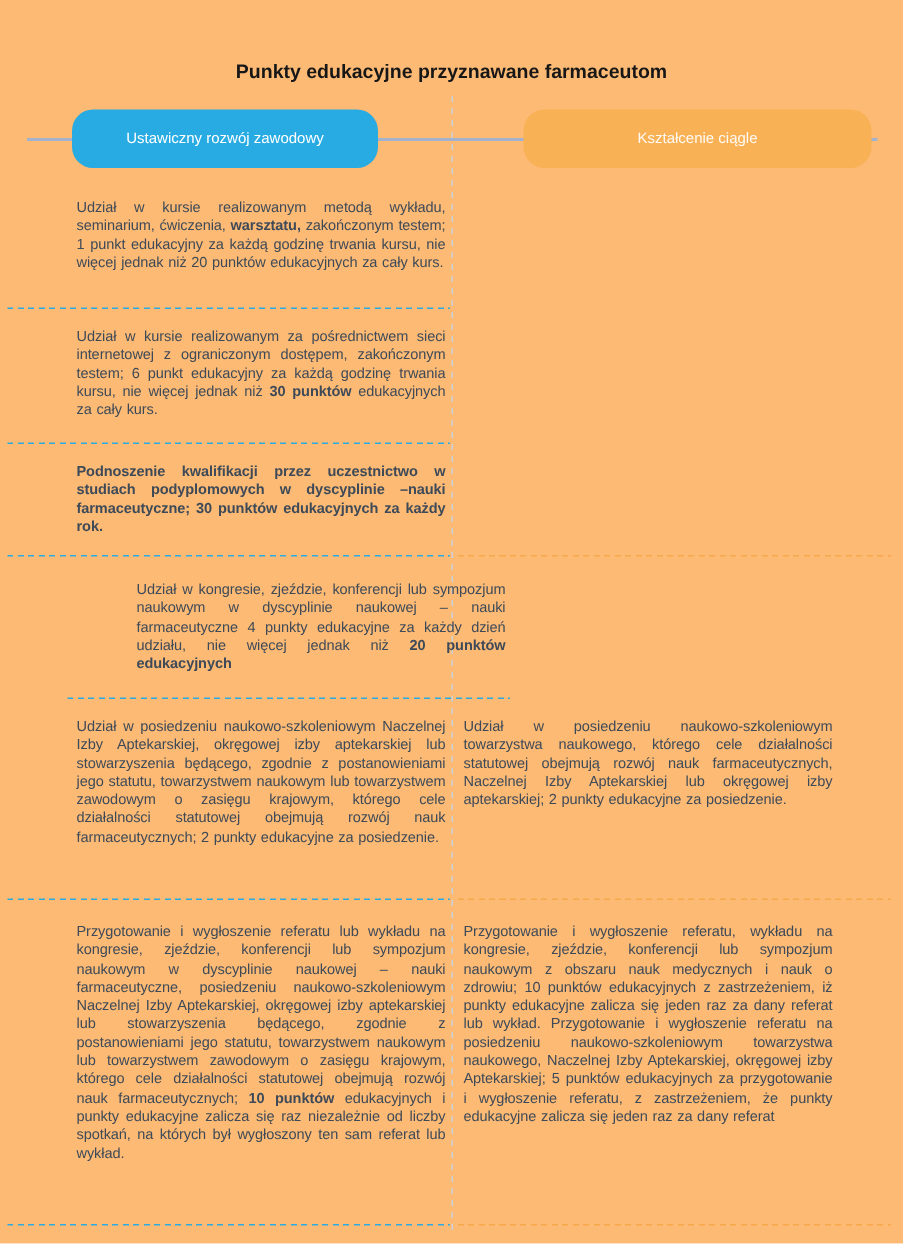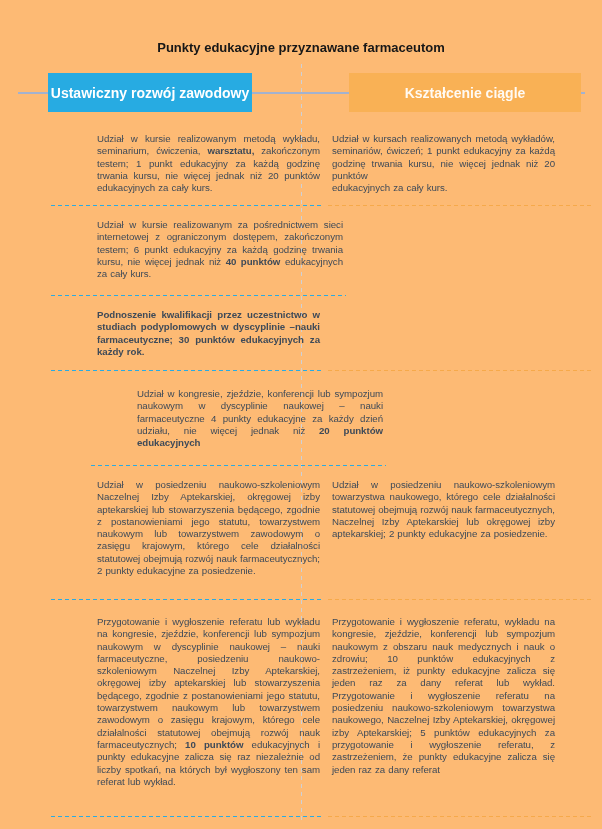--- a/index.html
+++ b/index.html
@@ -16,26 +16,26 @@
     position:absolute; top:92px; left:18px; width:567px; height:2px;
     background:#a3b2cf;
   }
   .v-divider {
     position:absolute; top:64px; left:301px; width:1px; height:759px;
     background:repeating-linear-gradient(180deg,#cdd0d6 0 4px, transparent 4px 8px);
   }
   .hdr-box {
     position:absolute; top:73px; height:39px;
     display:flex; align-items:center; justify-content:center;
-    font-size:14px; font-weight:bold; color:#ffffff;
+    font-size:10px; font-weight:normal; color:#ffffff;border-radius:14px;
   }
   .hdr-blue  { left:48px;  width:204px; background:#27abe2; }
   .hdr-orange{ left:317px; width:232px; background:#f9b155; color:rgba(255,255,255,.93);margin-left:32px; }
   .rows { position:absolute; top:113px; left:0; width:602px; }
-  .row { display:flex;padding-left:46px; }
+  .row { display:flex; }
   .r1 { height:93px; }  .r2 { height:90px; }  .r3 { height:75px; }
   .r4 { height:95px; }  .r5 { height:134px; } .r6 { height:217px; }
   .cell { position:relative; box-sizing:border-box; }
   .cell-left  { width:302px; padding:13px 5px 0 51px; }
   .cell-right { width:300px; padding:13px 47px 0 7px; }
   .r1 .cell { padding-top:20px; }
   .r4 .cell { padding-top:17px;margin-left:40px; }
   .r6 .cell { padding-top:16px; }
   .cell-left::after {
     content:""; position:absolute; left:5px; right:2px; bottom:0; height:1px;
@@ -59,27 +59,24 @@
   <div class="header-rule"></div>
   <div class="v-divider"></div>
   <div class="hdr-box hdr-blue">Ustawiczny rozwój zawodowy</div>
   <div class="hdr-box hdr-orange">Kształcenie ciągle</div>
 
   <div class="rows">
     <div class="row r1">
       <div class="cell cell-left">
         <p><span>Udział w kursie realizowanym metodą wykładu, seminarium, ćwiczenia, </span><b>warsztatu,</b><span> zakończonym testem; 1 punkt edukacyjny za każdą godzinę trwania kursu, nie więcej jednak niż 20 punktów edukacyjnych za cały kurs.</span></p>
       </div>
-      <div class="cell cell-right">
-        <p><span>Udział w kursach realizowanych metodą wykładów, seminariów, ćwiczeń; 1 punkt edukacyjny za każdą godzinę trwania kursu, nie więcej jednak niż 20 punktów</span><br><span>edukacyjnych za cały kurs.</span></p>
-      </div>
     </div>
     <div class="row r2">
       <div class="cell cell-left">
-        <p><span>Udział w kursie realizowanym za pośrednictwem sieci internetowej z ograniczonym dostępem, zakończonym testem; 6 punkt edukacyjny za każdą godzinę trwania kursu, nie więcej jednak niż </span><b>40 punktów</b><span> edukacyjnych za cały kurs.</span></p>
+        <p><span>Udział w kursie realizowanym za pośrednictwem sieci internetowej z ograniczonym dostępem, zakończonym testem; 6 punkt edukacyjny za każdą godzinę trwania kursu, nie więcej jednak niż </span><b>30 punktów</b><span> edukacyjnych za cały kurs.</span></p>
       </div>
     </div>
     <div class="row r3">
       <div class="cell cell-left">
         <p><b>Podnoszenie kwalifikacji przez uczestnictwo w studiach podyplomowych w dyscyplinie –nauki farmaceutyczne; 30 punktów edukacyjnych za każdy rok.</b></p>
       </div>
       <div class="cell cell-right">
         <p></p>
       </div>
     </div>

